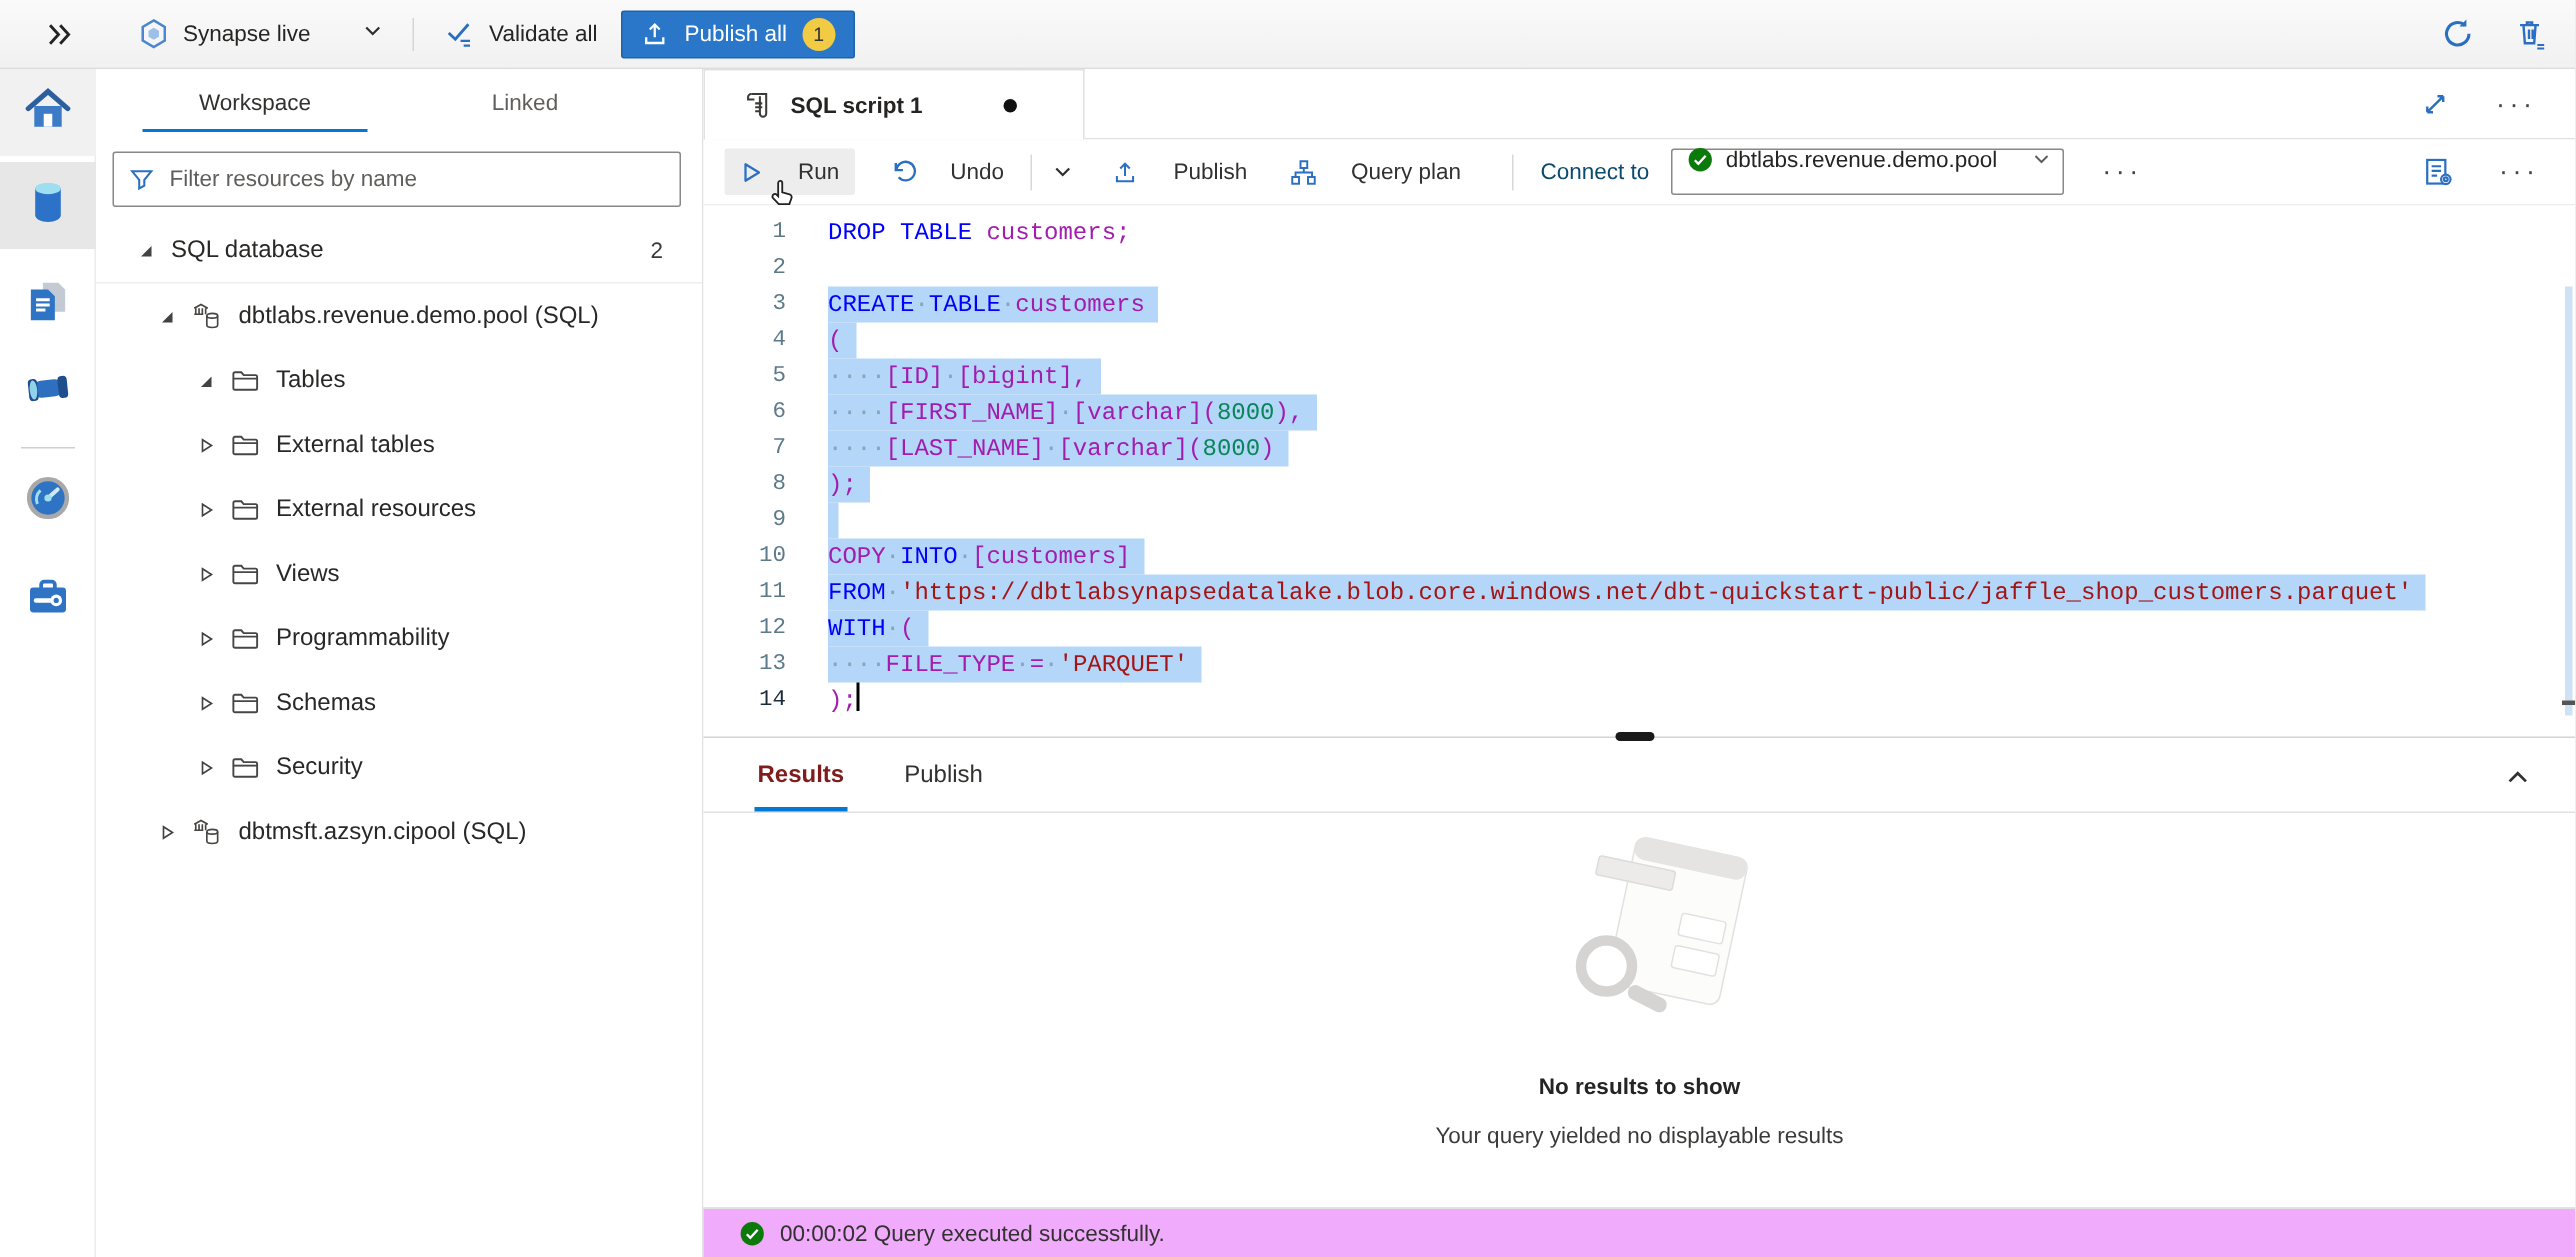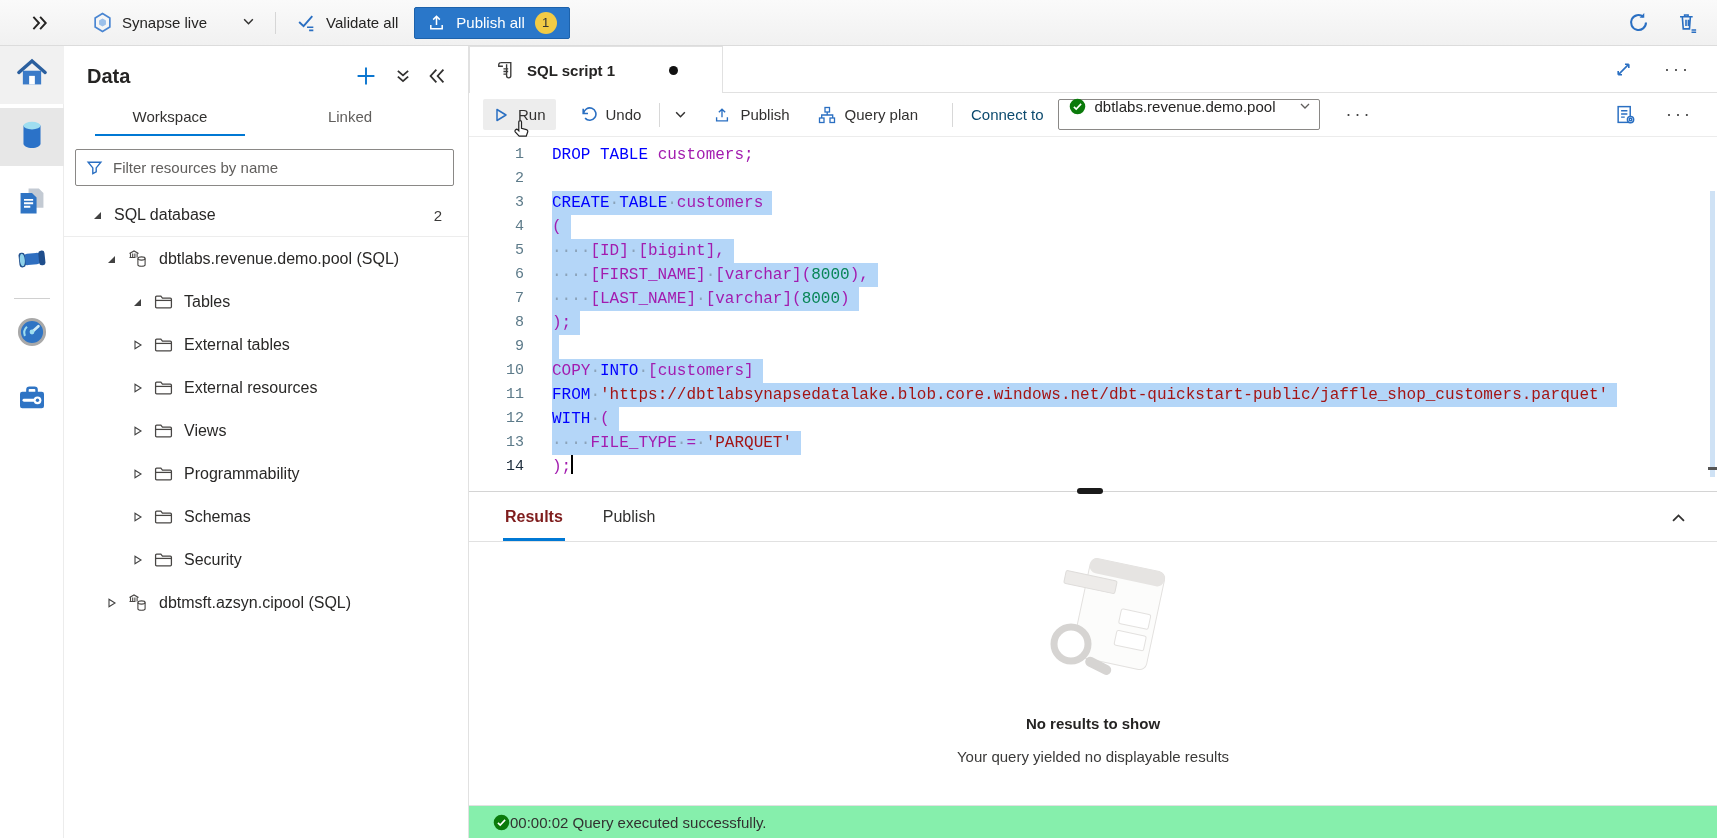--- a/index.html
+++ b/index.html
@@ -52,21 +52,21 @@
   .main{flex:1;display:flex;flex-direction:column;min-width:0;}
 
   .tabrow{height:47px;position:relative;background:#fff;display:flex;}
   .tabrow::after{content:"";position:absolute;left:0;right:0;bottom:0;height:1px;background:#e1e1e1;}
   .doc-tab{position:relative;z-index:1;width:254px;height:47px;background:#fff;border:1px solid #e1e1e1;border-bottom:none;display:flex;align-items:center;padding:0 16px 0 24px;gap:12px;cursor:pointer;}
   .doc-tab .title{font-size:15px;font-weight:700;color:#252423;}
   .dirty-dot{width:9px;height:9px;border-radius:50%;background:#111;margin-left:auto;margin-right:28px;}
   .tabrow-right{margin-left:auto;display:flex;align-items:center;gap:28px;padding-right:22px;}
 
   .toolbar{height:44px;display:flex;align-items:center;padding:0 20px 0 14px;border-bottom:1px solid #ececec;background:#fff;position:relative;}
-  .tbtn{display:flex;align-items:center;gap:9px;font-size:15px;color:#323130;padding:7px 10px;border-radius:2px;cursor:pointer;white-space:nowrap;}
+  .tbtn{display:flex;align-items:center;gap:23px;font-size:15px;color:#323130;padding:7px 10px;border-radius:2px;cursor:pointer;white-space:nowrap;}
   .tbtn.hover{background:#ededed;}
   .tsep{width:1px;height:24px;background:#d8d8d8;margin:0 8px;}
   .connect-label{font-size:15px;color:#0c4a6e;margin:0 14px 0 10px;white-space:nowrap;}
   .pool-dd{display:flex;align-items:center;gap:9px;border:1px solid #8a8886;border-radius:2px;height:31px;padding:0 8px 17px 10px;min-width:262px;font-size:15px;color:#252423;cursor:pointer;background:#fff;}
   .pool-dd .lbl{white-space:nowrap;}
   .dots{font-size:18px;letter-spacing:3px;color:#444;cursor:pointer;padding:0 4px;}
   .toolbar-right{margin-left:auto;display:flex;align-items:center;gap:26px;}
   .mouse-cursor{position:absolute;left:43px;top:26px;z-index:5;pointer-events:none;}
 
   
@@ -95,21 +95,21 @@
 
   
   .resultsbar{height:49px;display:flex;align-items:flex-end;padding:0 30px 0 34px;border-bottom:1px solid #e1e1e1;background:#fff;}
   .r-tab{font-size:16px;padding:0 2px 12px;margin-right:36px;color:#323130;border-bottom:3px solid transparent;cursor:pointer;}
   .r-tab.active{color:#7f1d1d;font-weight:700;border-bottom:3px solid #0078d4;}
   .collapse-btn{margin-left:auto;margin-bottom:14px;cursor:pointer;display:flex;}
   .resultspanel{flex:1;background:#fff;display:flex;flex-direction:column;align-items:center;}
   .empty-illustration{margin-top:14px;}
   .empty-title{font-size:15px;font-weight:700;color:#252423;margin-top:20px;}
   .empty-sub{font-size:15px;color:#3b3a39;margin-top:16px;}
-  .statusbar{height:33px;background:#86efac;border-top:1px solid #e1e1e1;display:flex;align-items:center;padding:0 24px;font-size:15px;color:#323130;}
+  .statusbar{height:33px;background:#f0abfc;border-top:1px solid #e1e1e1;display:flex;align-items:center;padding:0 24px;gap:10px;font-size:15px;color:#323130;}
 </style>
 </head>
 <body>
 
 <div class="app">
 
   <div class="topbar">
     <span class="tb-expand">
       <svg width="18" height="18" viewBox="0 0 16 16">
           <path d="M3 2.5l5 5.5-5 5.5M9 2.5l5 5.5-5 5.5" stroke="#252423" stroke-width="1.7" fill="none"></path>
@@ -227,40 +227,20 @@
               <rect x="3.5" y="8.5" width="21" height="14.5" rx="2" fill="#2f74c4"></rect>
               <path d="M7 16h8.5" stroke="#fff" stroke-width="2.6" stroke-linecap="round"></path>
               <circle cx="18.8" cy="16" r="3.4" fill="#fff"></circle>
               <circle cx="18.8" cy="16" r="1.5" fill="#2f74c4"></circle>
             </svg>
         </span>
       </div>
     </div>
 
     <div class="datapanel">
-      <div class="dp-header">
-        <span class="dp-title">Data</span>
-        <span class="dp-icons">
-          <span style="display:flex;cursor:pointer;">
-            <svg width="24" height="24" viewBox="0 0 20 20">
-                <path d="M10 3v14M3 10h14" stroke="#0b76d0" stroke-width="1.6" fill="none"></path>
-              </svg>
-          </span>
-          <span style="display:flex;cursor:pointer;">
-            <svg width="18" height="18" viewBox="0 0 14 14" fill="none" stroke="#323130" stroke-width="1.4">
-                <path d="M3 3l4 3.5L11 3M3 7.5l4 3.5 4-3.5"></path>
-              </svg>
-          </span>
-          <span style="display:flex;cursor:pointer;">
-            <svg width="18" height="18" viewBox="0 0 14 14" fill="none" stroke="#323130" stroke-width="1.4">
-                <path d="M6.5 2L2 7l4.5 5M12 2L7.5 7l4.5 5"></path>
-              </svg>
-          </span>
-        </span>
-      </div>
       <div class="dp-tabs">
         <div class="dp-tab active">Workspace</div>
         <div class="dp-tab">Linked</div>
       </div>
       <div class="filterbox">
         <span style="display:flex;">
           <svg width="17" height="17" viewBox="0 0 16 16" fill="none" stroke="#2a6fc2" stroke-width="1.3">
               <path d="M2 3h12L9.6 8.4V12l-3.2 1.8V8.4z"></path>
             </svg>
         </span>

